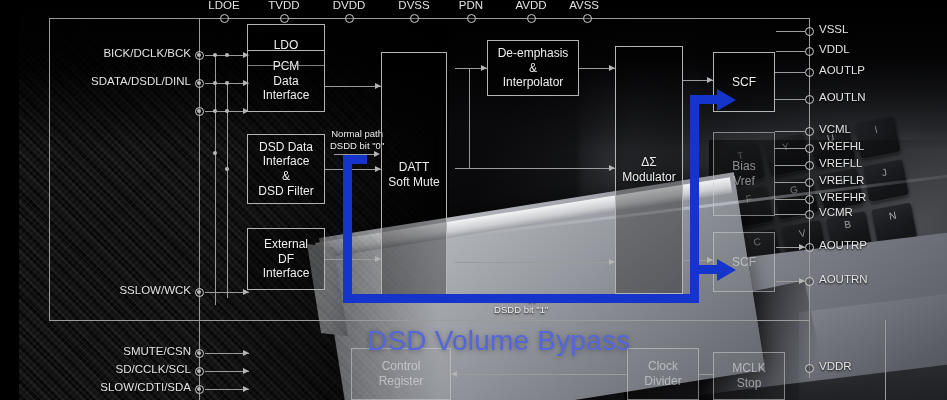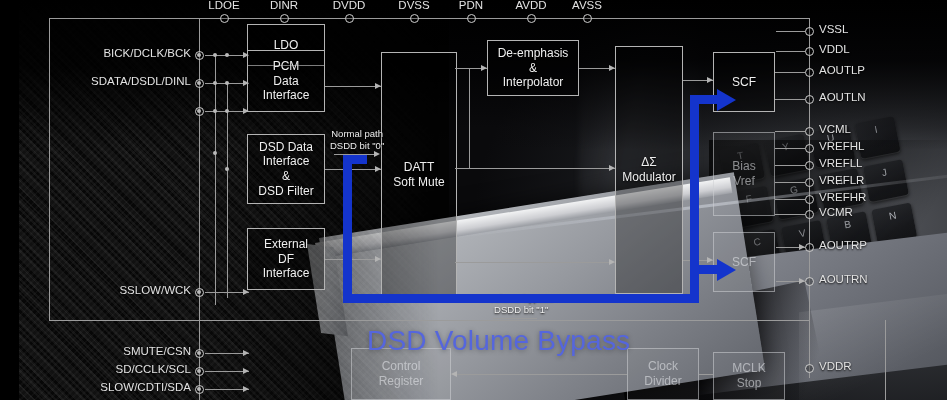--- a/index.html
+++ b/index.html
@@ -170,31 +170,31 @@
       <div class="wire h" style="left: 30px; top: 18px; width: 760px;"></div>
       <div class="wire v" style="left: 30px; top: 18px; height: 302px;"></div>
       <div class="wire h" style="left: 30px; top: 320px; width: 760px;"></div>
       <div class="wire v" style="left: 790px; top: 18px; height: 360px;"></div>
       <div class="wire v" style="left: 180px; top: 18px; height: 382px;"></div>
       <div class="wire v" style="left: 196px; top: 55px; height: 250px;"></div>
       <div class="wire v" style="left: 208px; top: 83px; height: 215px;"></div>
       <div class="pin" style="left: 201px; top: 14px;"></div>
       <div class="pin-label" style="left: 179px; top: -1px; width: 52px; text-align: center;">LDOE</div>
       <div class="pin" style="left: 261px; top: 14px;"></div>
-      <div class="pin-label" style="left: 239px; top: -1px; width: 52px; text-align: center;">DINR</div>
+      <div class="pin-label" style="left: 239px; top: -1px; width: 52px; text-align: center;">TVDD</div>
       <div class="pin" style="left: 326px; top: 14px;"></div>
       <div class="pin-label" style="left: 304px; top: -1px; width: 52px; text-align: center;">DVDD</div>
       <div class="pin" style="left: 391px; top: 14px;"></div>
       <div class="pin-label" style="left: 369px; top: -1px; width: 52px; text-align: center;">DVSS</div>
       <div class="pin" style="left: 448px; top: 14px;"></div>
       <div class="pin-label" style="left: 426px; top: -1px; width: 52px; text-align: center;">PDN</div>
       <div class="pin" style="left: 508px; top: 14px;"></div>
       <div class="pin-label" style="left: 486px; top: -1px; width: 52px; text-align: center;">AVDD</div>
       <div class="pin" style="left: 564px; top: 14px;"></div>
-      <div class="pin-label" style="left: 542px; top: -1px; width: 52px; text-align: center;">AVSS</div>
+      <div class="pin-label" style="left: 528px; top: -1px; width: 52px; text-align: right;">AVSS</div>
       <div class="pin" style="left: 176px; top: 51px;"></div>
       <div class="pin-label left" style="left: 0px; top: 47px; width: 172px;">BICK/DCLK/BCK</div>
       <div class="wire h" style="left: 186px; top: 55px; width: 44px;"></div>
       <div class="arrow" style="left: 224px; top: 52px;"></div>
       <div class="pin" style="left: 176px; top: 79px;"></div>
       <div class="pin-label left" style="left: 0px; top: 75px; width: 172px;">SDATA/DSDL/DINL</div>
       <div class="wire h" style="left: 186px; top: 83px; width: 44px;"></div>
       <div class="arrow" style="left: 224px; top: 80px;"></div>
       <div class="pin" style="left: 176px; top: 107px;"></div>
       <div class="wire h" style="left: 186px; top: 111px; width: 44px;"></div>
@@ -265,21 +265,21 @@
         <div>DSD Data</div>
         <div>Interface</div>
         <div>&amp;</div>
         <div>DSD Filter</div>
       </div>
       <div class="blk" style="left: 228px; top: 228px; width: 78px; height: 62px; flex-direction: column;">
         <div>External</div>
         <div>DF</div>
         <div>Interface</div>
       </div>
-      <div class="blk" style="left: 362px; top: 52px; width: 76px; height: 246px; flex-direction: column;">
+      <div class="blk" style="left: 362px; top: 52px; width: 66px; height: 246px; flex-direction: column;">
         <div>DATT</div>
         <div>Soft Mute</div>
       </div>
       <div class="blk" style="left: 468px; top: 40px; width: 92px; height: 56px; flex-direction: column;">
         <div>De-emphasis</div>
         <div>&amp;</div>
         <div>Interpolator</div>
       </div>
       <div class="blk" style="left: 596px; top: 46px; width: 68px; height: 248px; flex-direction: column;">
         <div>ΔΣ</div>

